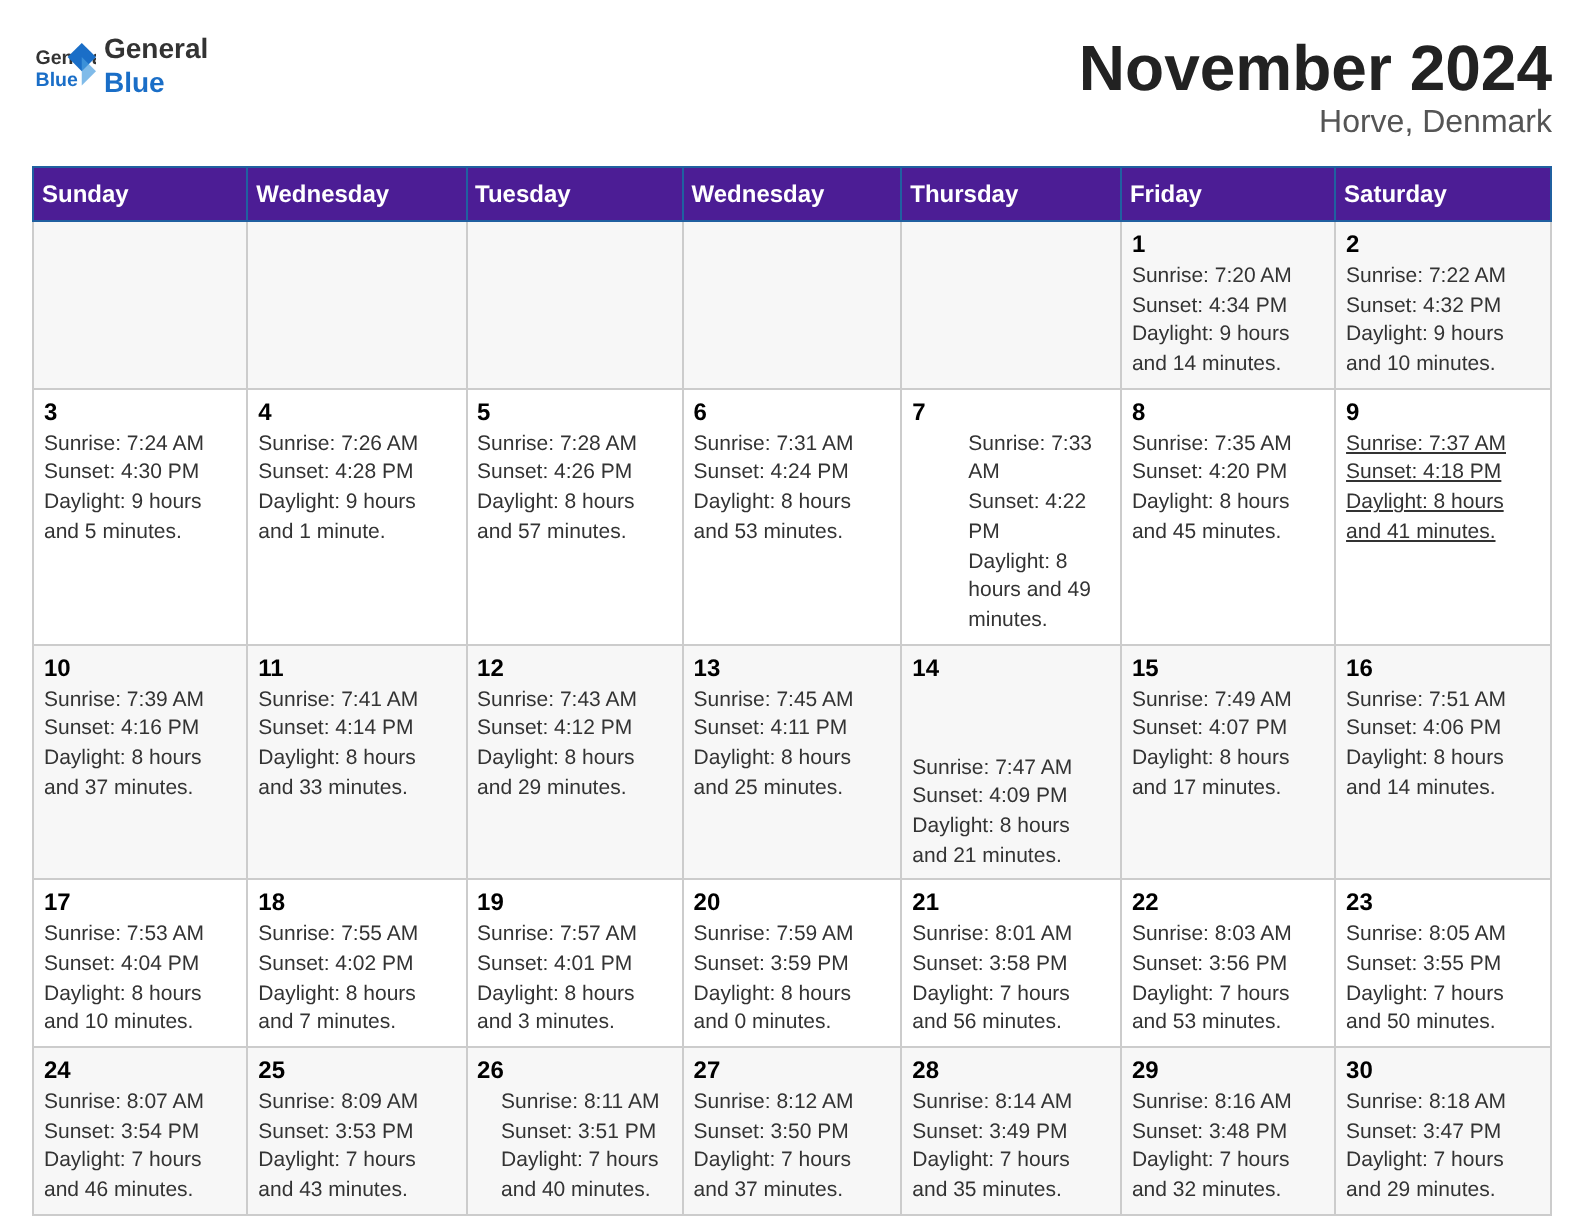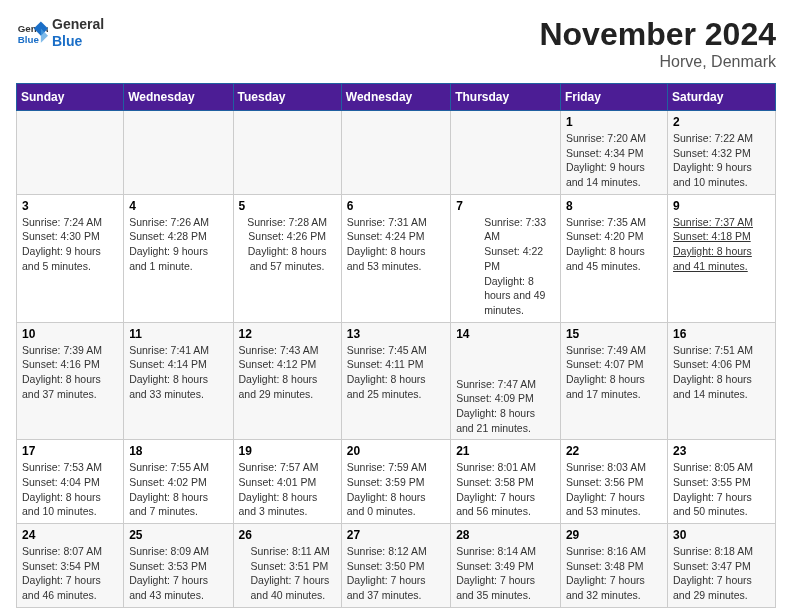--- a/index.html
+++ b/index.html
@@ -149,21 +149,21 @@
 Daylight: 9 hours and 5 minutes.</div>
         </td>
         <td>
           <span class="day-num">4</span>
           <div class="day-info" style="white-space: pre-line;">Sunrise: 7:26 AM
 Sunset: 4:28 PM
 Daylight: 9 hours and 1 minute.</div>
         </td>
         <td>
           <span class="day-num">5</span>
-          <div class="day-info" style="white-space: pre-line; text-align: center;">Sunrise: 7:28 AM
+          <div class="day-info" style="white-space: pre-line;">Sunrise: 7:28 AM
 Sunset: 4:26 PM
 Daylight: 8 hours and 57 minutes.</div>
         </td>
         <td>
           <span class="day-num">6</span>
           <div class="day-info" style="white-space: pre-line;">Sunrise: 7:31 AM
 Sunset: 4:24 PM
 Daylight: 8 hours and 53 minutes.</div>
         </td>
         <td>

